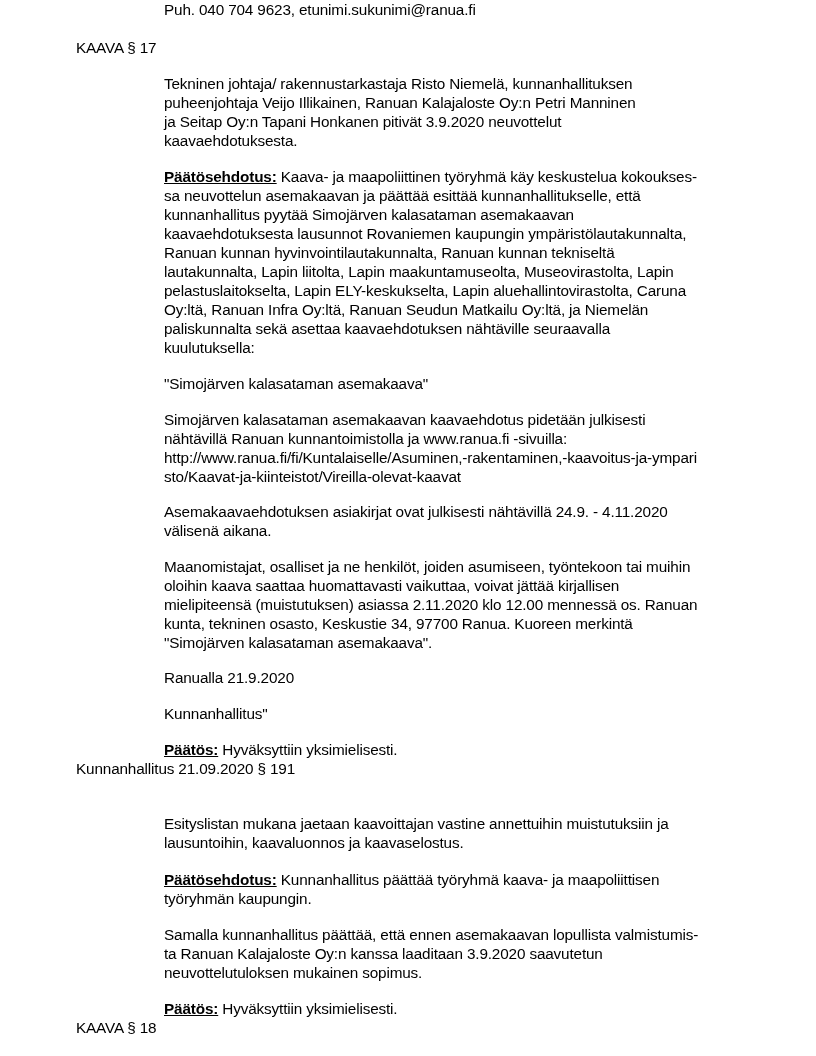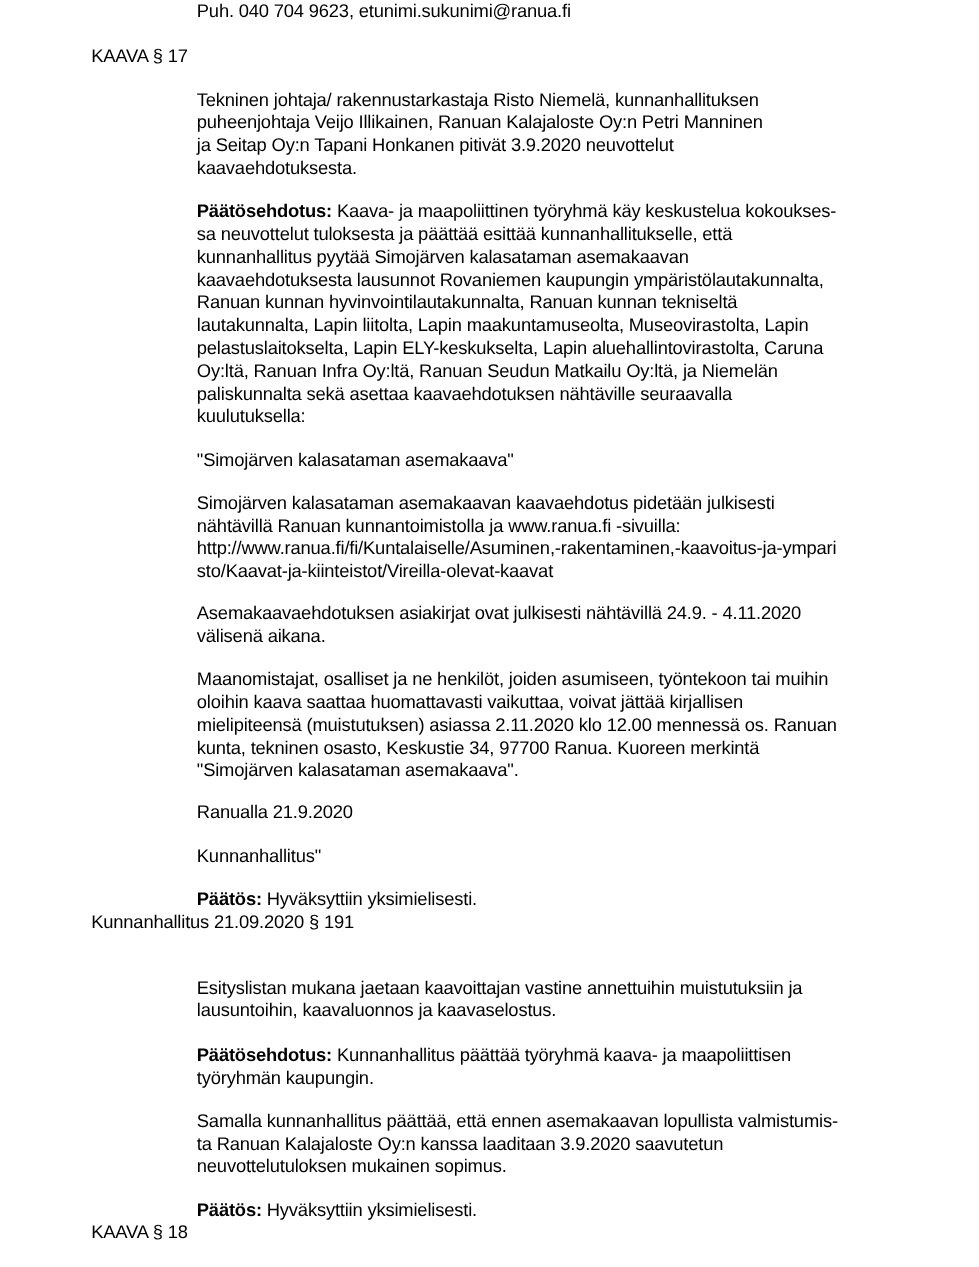--- a/index.html
+++ b/index.html
@@ -4,39 +4,39 @@
   <style>
     html, body { margin: 0; padding: 0; background: #ffffff; }
     body {
       width: 816px; height: 1056px; overflow: hidden; position: relative;
       font-family: "Liberation Sans", sans-serif; font-size: 15.3px; color: #000;
       letter-spacing: -0.15px;
     }
     .ln { position: absolute; white-space: nowrap; line-height: 19px; }
     .ind { left: 164px; }
     .out { left: 76px; text-align: right; }
-    .lbl { font-weight: bold; }
+    .lbl { font-weight: bold; text-decoration: underline; }
   </style>
 </head>
 <body>
 
 <div class="ln ind" style="top:0px">Puh. 040 704 9623, etunimi.sukunimi@ranua.fi</div>
 
 <div class="ln out" style="top:38px">KAAVA § 17</div>
 
 <div>
   <div class="ln ind" style="top:74px">Tekninen johtaja/ rakennustarkastaja Risto Niemelä, kunnanhallituksen</div>
   <div class="ln ind" style="top:93px">puheenjohtaja Veijo Illikainen, Ranuan Kalajaloste Oy:n Petri Manninen</div>
   <div class="ln ind" style="top:112px">ja Seitap Oy:n Tapani Honkanen pitivät 3.9.2020 neuvottelut</div>
   <div class="ln ind" style="top:131px">kaavaehdotuksesta.</div>
 </div>
 
 <div>
   <div class="ln ind" style="top:167px"><span class="lbl">Päätösehdotus:</span><span> Kaava- ja maapoliittinen työryhmä käy keskustelua kokoukses-</span></div>
-  <div class="ln ind" style="top:186px">sa neuvottelut tuloksesta ja päättää esittää kunnanhallitukselle, että</div>
+  <div class="ln ind" style="top:186px">sa neuvottelun asemakaavan ja päättää esittää kunnanhallitukselle, että</div>
   <div class="ln ind" style="top:205px">kunnanhallitus pyytää Simojärven kalasataman asemakaavan</div>
   <div class="ln ind" style="top:224px">kaavaehdotuksesta lausunnot Rovaniemen kaupungin ympäristölautakunnalta,</div>
   <div class="ln ind" style="top:243px">Ranuan kunnan hyvinvointilautakunnalta, Ranuan kunnan tekniseltä</div>
   <div class="ln ind" style="top:262px">lautakunnalta, Lapin liitolta, Lapin maakuntamuseolta, Museovirastolta, Lapin</div>
   <div class="ln ind" style="top:281px">pelastuslaitokselta, Lapin ELY-keskukselta, Lapin aluehallintovirastolta, Caruna</div>
   <div class="ln ind" style="top:300px">Oy:ltä, Ranuan Infra Oy:ltä, Ranuan Seudun Matkailu Oy:ltä, ja Niemelän</div>
   <div class="ln ind" style="top:319px">paliskunnalta sekä asettaa kaavaehdotuksen nähtäville seuraavalla</div>
   <div class="ln ind" style="top:338px">kuulutuksella:</div>
 </div>
 

